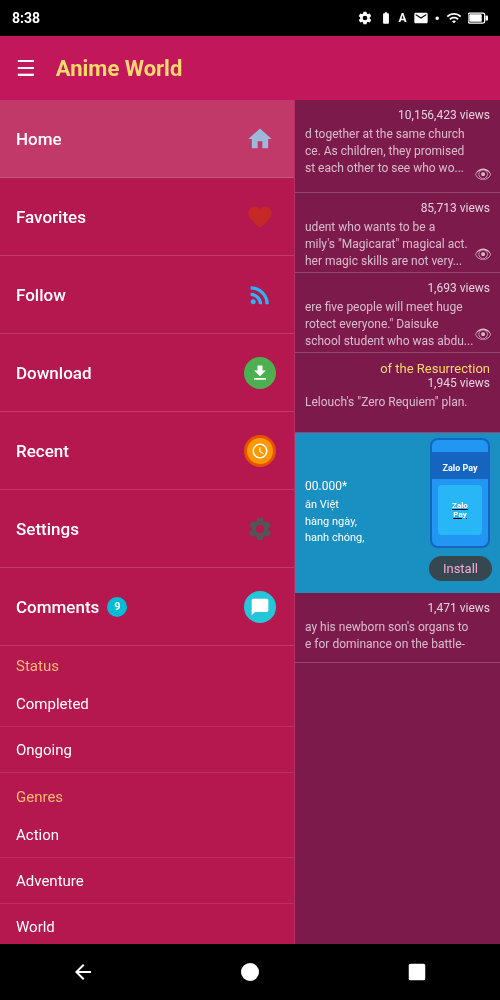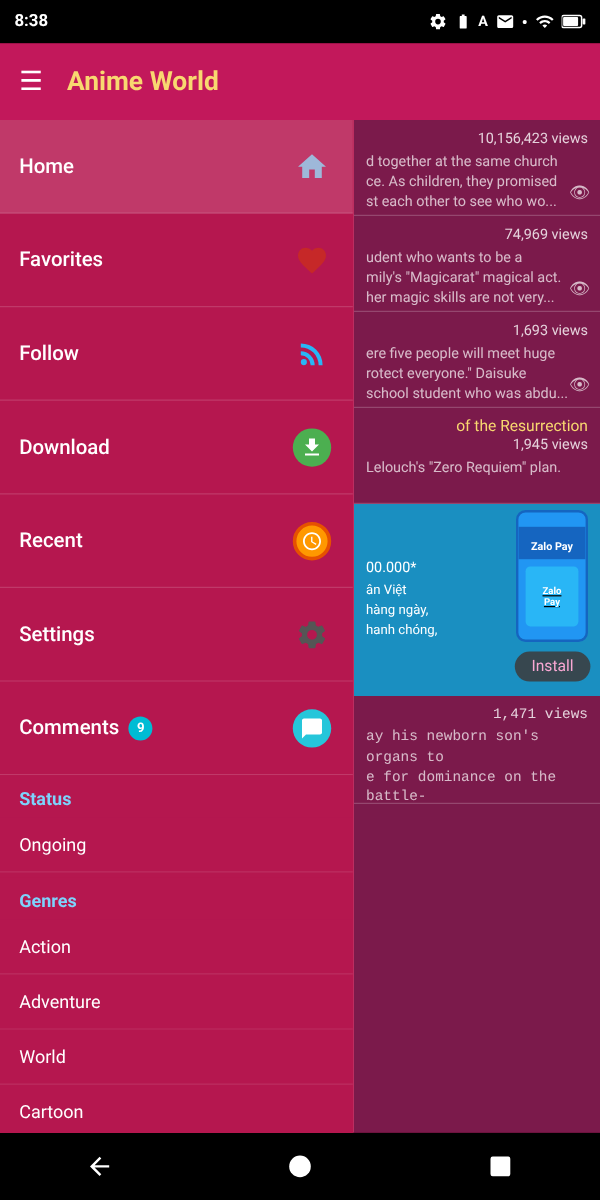--- a/index.html
+++ b/index.html
@@ -104,23 +104,23 @@
       justify-content: center;
       font-size: 22px;
     }
 
     
     .section-header {
       padding: 10px 16px 6px;
       background: #b5174f;
     }
     .section-header-text {
-      color: #7dd3fc;
+      color: #fdba74;
       font-size: 15px;
-      font-weight: bold;
+      font-weight: normal;
     }
 
     
     .sub-item {
       display: flex;
       align-items: center;
       padding: 0 16px;
       height: 46px;
       border-bottom: 1px solid rgba(255,255,255,0.1);
       cursor: pointer;
@@ -350,20 +350,23 @@
           </svg>
         </div>
       </div>
     </div>
 
     <div class="section-header">
       <span class="section-header-text">Status</span>
     </div>
 
     <div class="sub-item">
+      <span class="sub-item-label">Completed</span>
+    </div>
+    <div class="sub-item">
       <span class="sub-item-label">Ongoing</span>
     </div>
 
     <div class="section-header" style="margin-top:4px;">
       <span class="section-header-text">Genres</span>
     </div>
 
     <div class="sub-item">
       <span class="sub-item-label">Action</span>
     </div>
@@ -380,28 +383,28 @@
       <span class="sub-item-label">Comedy</span>
     </div>
     <div class="sub-item">
       <span class="sub-item-label">Dementia</span>
     </div>
 
   </div>
 
   <div class="right-content">
 
-    <div class="content-item" style="height:80px;">
+    <div class="content-item" style="height:93px;">
       <div class="views-text">10,156,423 views</div>
       <div class="content-text">d together at the same church<br>ce. As children, they promised<br>st each other to see who wo...</div>
       <span class="eye-icon">👁</span>
     </div>
 
     <div class="content-item" style="height:80px;">
-      <div class="views-text">74,969 views</div>
+      <div class="views-text">85,713 views</div>
       <div class="content-text">udent who wants to be a<br>mily's "Magicarat" magical act.<br>her magic skills are not very...</div>
       <span class="eye-icon">👁</span>
     </div>
 
     <div class="content-item" style="height:80px;">
       <div class="views-text">1,693 views</div>
       <div class="content-text">ere five people will meet huge<br>rotect everyone." Daisuke<br>school student who was abdu...</div>
       <span class="eye-icon">👁</span>
     </div>
 
@@ -423,21 +426,21 @@
             <span style="color:white;font-size:9px;font-weight:bold;">Zalo Pay</span>
           </div>
           <div style="background:#29b6f6;width:80%;height:50px;margin-top:6px;border-radius:4px;display:flex;align-items:center;justify-content:center;text-decoration:underline;">
             <span style="color:white;font-size:8px;text-align:center;font-weight:bold;">Zalo<br>Pay</span>
           </div>
         </div>
       </div>
       <div class="install-btn">Install</div>
     </div>
 
-    <div class="content-item" style="height:90px;font-family:Liberation Mono, monospace;">
+    <div class="content-item" style="height:70px;">
       <div class="views-text">1,471 views</div>
       <div class="content-text">ay his newborn son's organs to<br>e for dominance on the battle-</div>
     </div>
 
   </div>
 </div>
 
 <div class="bottom-nav">
   <div class="nav-btn">
     <svg style="width:24px;height:24px;fill:white;" viewBox="0 0 24 24">

